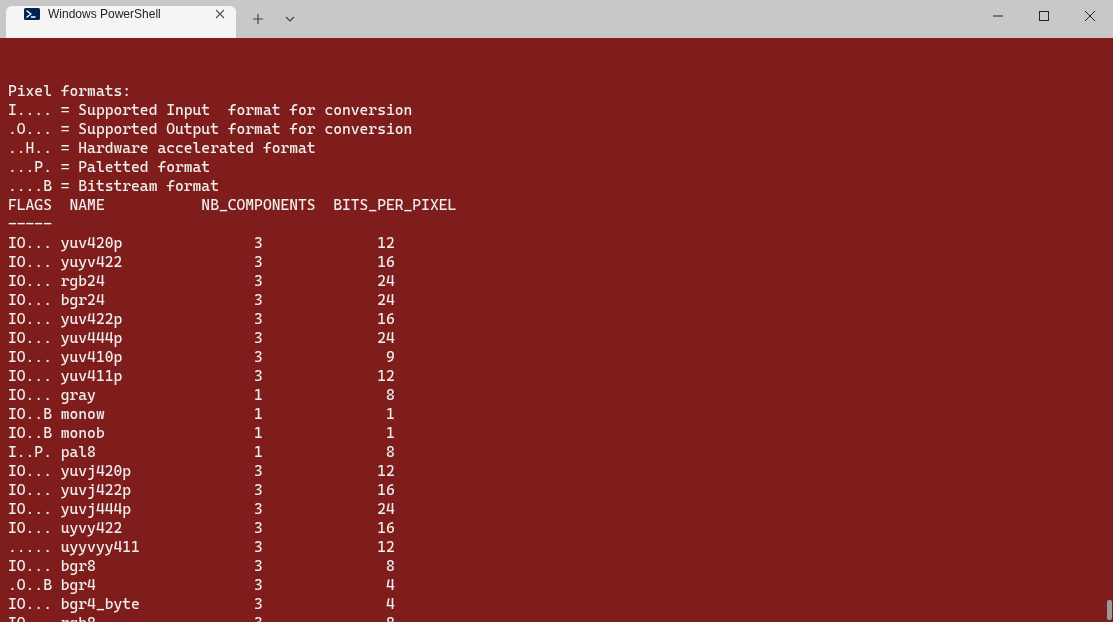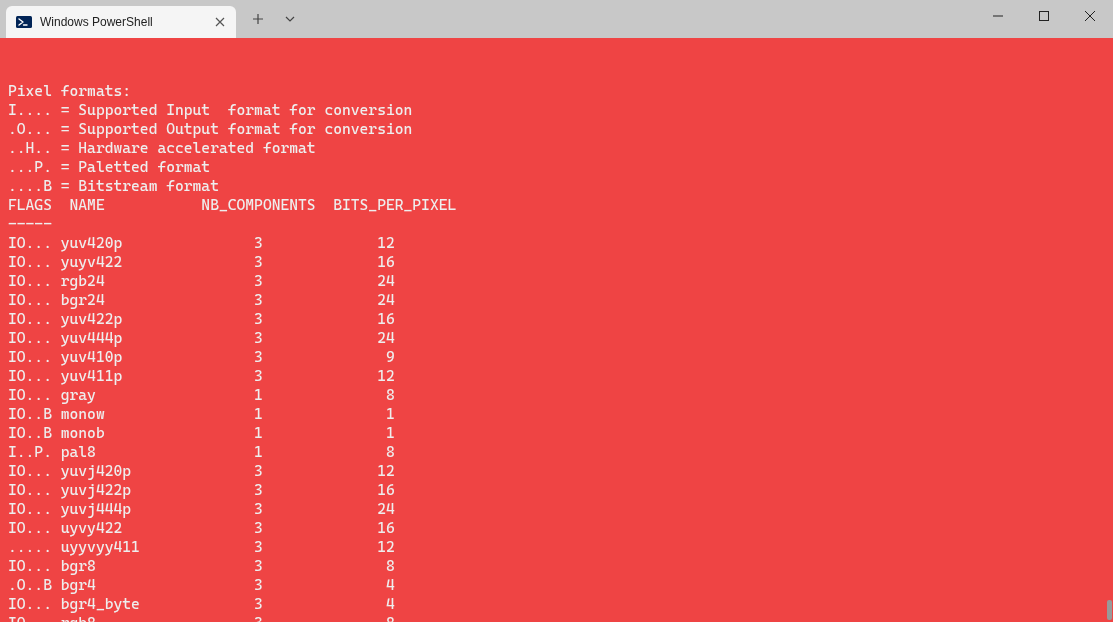--- a/index.html
+++ b/index.html
@@ -19,25 +19,25 @@
       align-items: flex-start;
       -webkit-app-region: drag;
     }
     .tabs {
       display: flex;
       align-items: center;
       height: 38px;
     }
     .tab {
       display: flex;
-      align-items: center;
+      align-items: flex-start;
       height: 32px;
       margin-top: 6px;
       margin-left: 6px;
-      padding: 0 8px 0 10px;
+      padding: 0 8px 0 18px;
       background: #f5f5f5;
       border-top-left-radius: 6px;
       border-top-right-radius: 6px;
       min-width: 230px;
       justify-content: space-between;
     }
     .tab-left {
       display: flex;
       align-items: center;
       gap: 8px;
@@ -89,21 +89,21 @@
       width: 46px;
       height: 32px;
       display: flex;
       align-items: center;
       justify-content: center;
       color: #222;
       cursor: pointer;
     }
     .terminal {
       flex: 1;
-      background: #ef4444;
+      background: #7f1d1d;
       color: #eee;
       font-family: "Cascadia Mono", "Consolas", monospace;
       font-size: 15px;
       line-height: 19px;
       padding: 6px 8px 2px 8px;
       white-space: pre;
       overflow: hidden;
       position: relative;
     }
     .terminal-row { min-height: 19px; }

